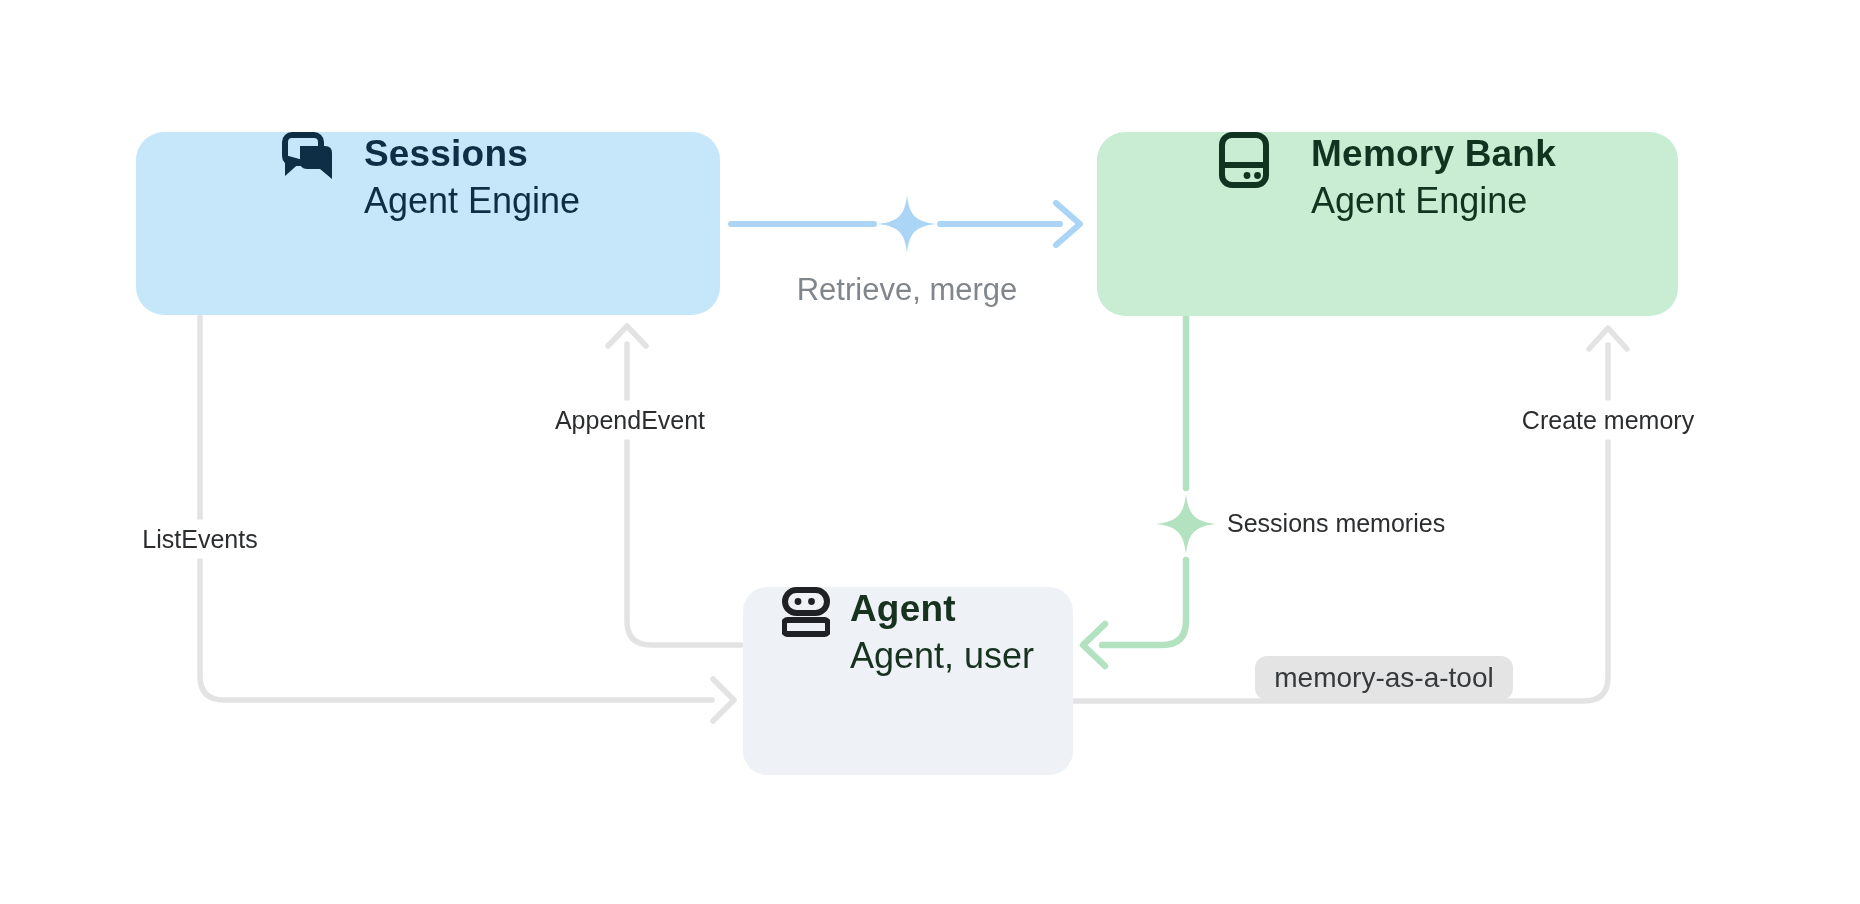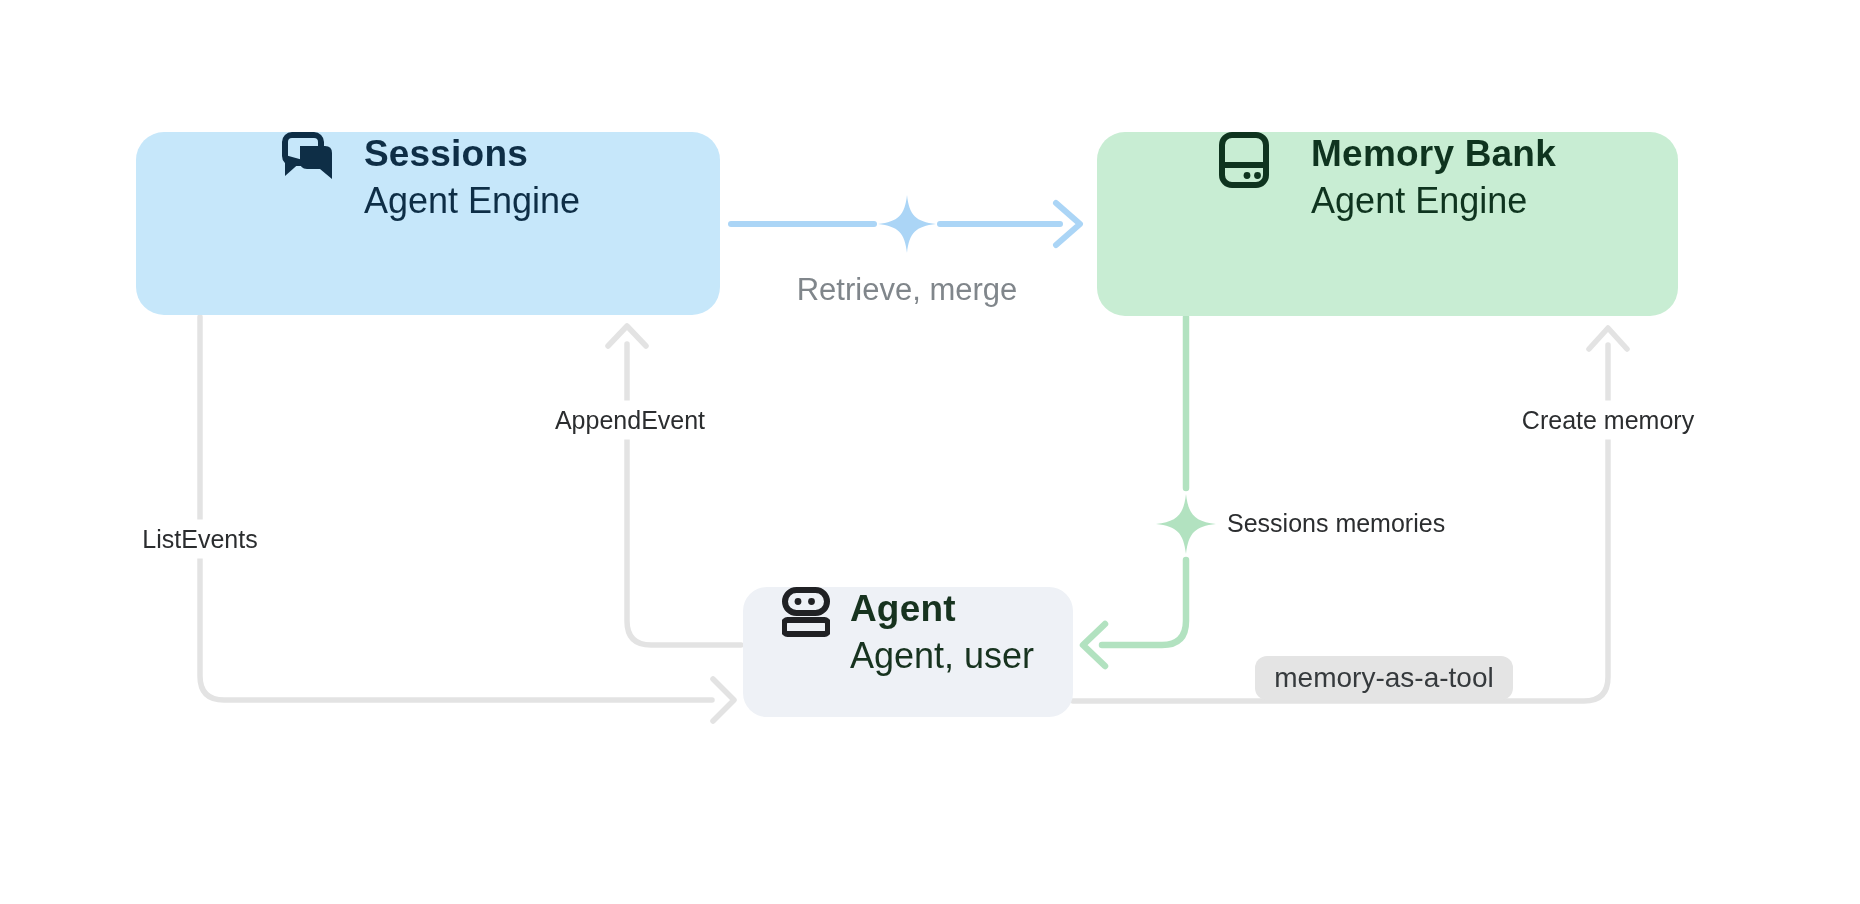--- a/index.html
+++ b/index.html
@@ -16,21 +16,21 @@
   .canvas{position:relative;width:1860px;height:904px;background:var(--canvas_bg);overflow:hidden;}
   .connectors{position:absolute;left:0;top:0;width:1860px;height:904px;}
   .stroke-gray{fill:none;stroke:var(--line_gray);stroke-width:5.5;stroke-linecap:round;stroke-linejoin:round;}
   .stroke-blue{fill:none;stroke:var(--line_blue);stroke-width:6;stroke-linecap:round;stroke-linejoin:round;}
   .stroke-green{fill:none;stroke:var(--line_green);stroke-width:6.5;stroke-linecap:round;stroke-linejoin:round;}
   .fill-blue{fill:var(--line_blue);}
   .fill-green{fill:var(--line_green);}
   .node{position:absolute;display:flex;align-items:flex-start;justify-content:center;}
   .node-sessions{left:136px;top:132px;width:584px;height:183px;border-radius:28px;background:var(--sessions_box_bg);color:var(--sessions_ink);gap:26px;}
   .node-memory{left:1097px;top:132px;width:581px;height:184px;border-radius:28px;background:var(--memory_box_bg);color:var(--memory_ink);gap:42px;}
-  .node-agent{left:743px;top:587px;width:330px;height:130px;border-radius:24px;background:var(--agent_box_bg);color:var(--agent_ink);gap:20px;}
+  .node-agent{left:743px;top:587px;width:330px;height:188px;border-radius:24px;background:var(--agent_box_bg);color:var(--agent_ink);gap:20px;}
   .node .icon{flex:0 0 auto;display:block;}
   .node-agent .icon{color:var(--agent_icon_ink);}
   .node-title{font-size:37px;font-weight:700;line-height:1.2;letter-spacing:.2px;}
   .node-sub{font-size:36px;font-weight:400;line-height:1.2;margin-top:3px;}
   .edge-label{position:absolute;font-size:25px;font-weight:500;color:var(--label_dark);white-space:nowrap;}
   .on-line{background:var(--canvas_bg);padding:5px 14px;transform:translate(-50%,-50%);text-align:center;}
   .generate-wrap{position:absolute;left:907px;top:266px;transform:translateX(-50%);text-align:center;}
   .generate-main{font-size:32px;font-weight:500;color:var(--label_dark);white-space:nowrap;}
   .generate-sub{font-size:31px;font-weight:400;color:var(--label_gray);margin-top:6px;white-space:nowrap;}
   .retrieve-label{left:1227px;top:523px;transform:translateY(-50%);}

